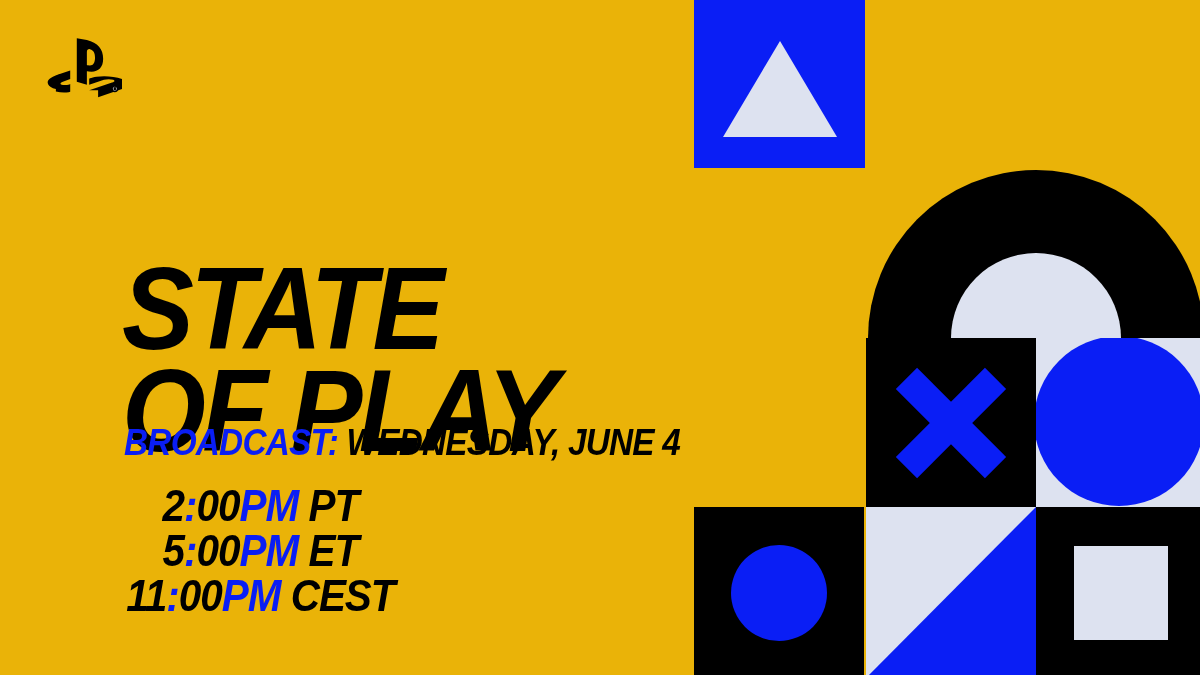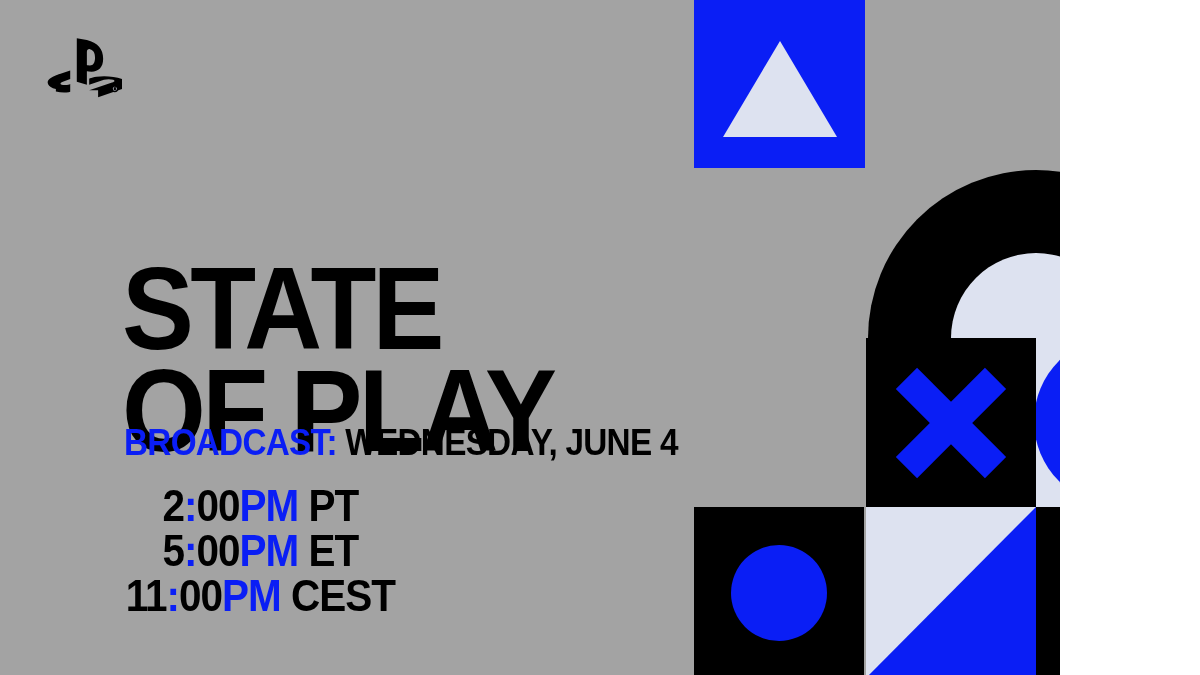--- a/index.html
+++ b/index.html
@@ -4,25 +4,26 @@
 <title>State of Play</title>
 <style>
   html, body {
     margin: 0;
     padding: 0;
     background: #ffffff;
   }
 
   #stage {
     position: relative;
-    width: 1060px;
+    width: 1200px;
     height: 675px;
     overflow: hidden;
     font-family: "Liberation Sans", sans-serif;
-    background: #a3a3a3;
+    background: #eab308;
+    font-style: italic;
   }
 
   
   .ps-logo {
     position: absolute;
     left: 44px;
     top: 36px;
     width: 78px;
     height: 62px;
   }

